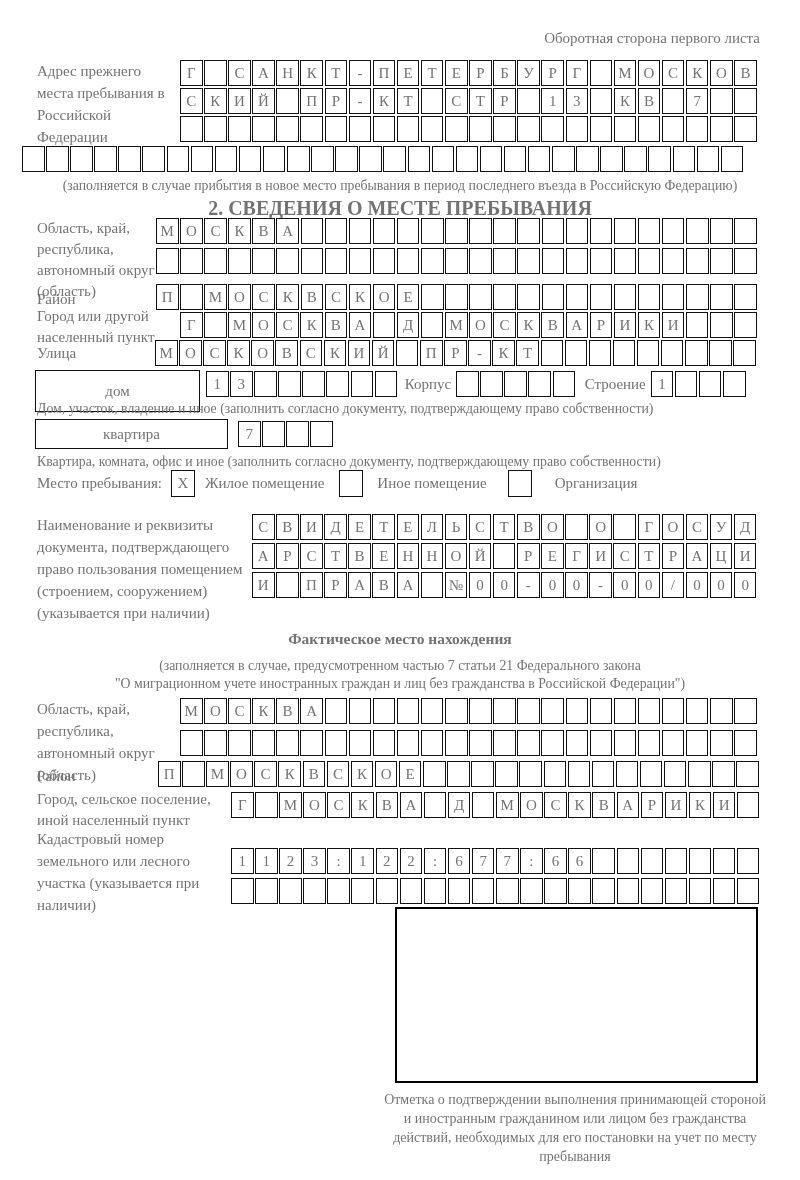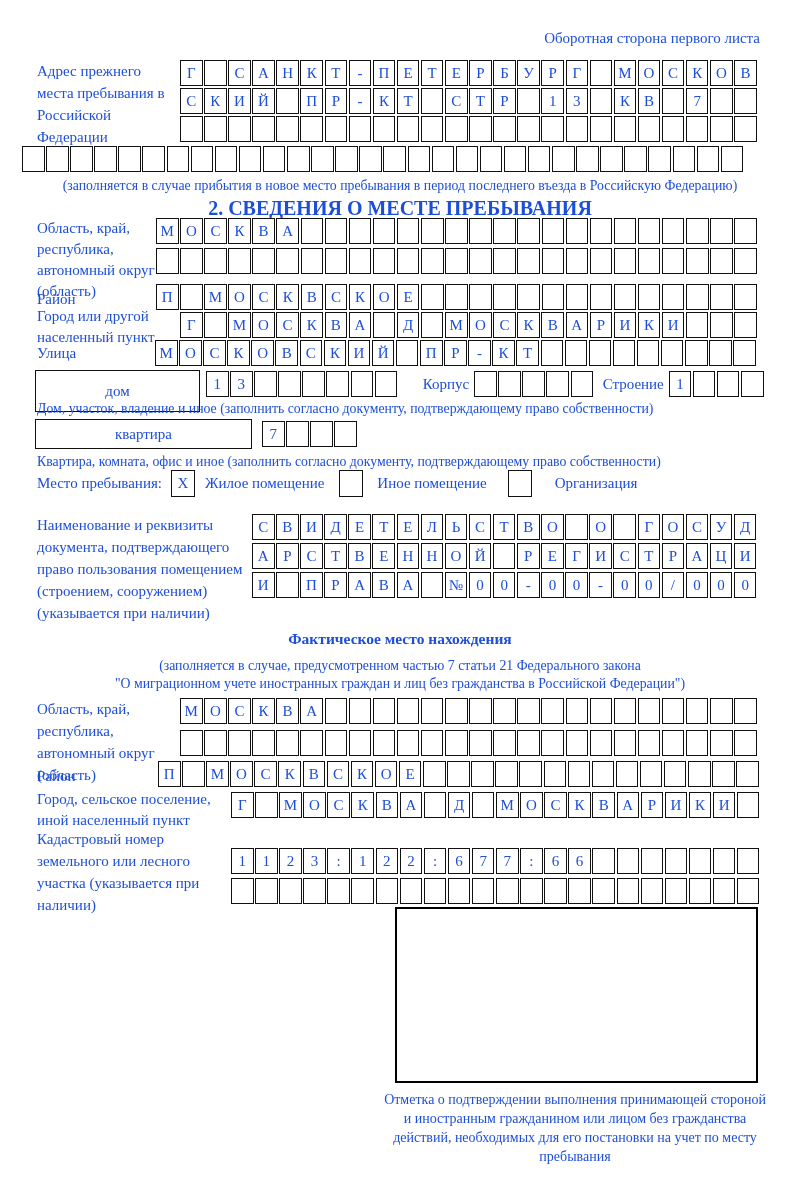--- a/index.html
+++ b/index.html
@@ -1,18 +1,18 @@
 <!DOCTYPE html>
 <html><head>
 <meta charset="utf-8">
 <style>
   html,body{margin:0;padding:0;background:#fff;}
   .page{
     position:relative;width:800px;height:1180px;background:#ffffff;
-    font-family:"Liberation Serif","DejaVu Serif",serif;color:#1d4ed8;overflow:hidden;text-decoration:underline;
+    font-family:"Liberation Serif","DejaVu Serif",serif;color:#737373;overflow:hidden;text-decoration:underline;
   }
   .abs{position:absolute;}
   .lbl{font-size:15px;line-height:21px;}
   .note{font-size:13.8px;line-height:17px;}
   .ctr{left:0;width:800px;text-align:center;}
   .hdr{font-weight:bold;font-size:20px;}
   .boxrow{display:flex;white-space:nowrap;}
   .cell{
     flex:none;display:inline-flex;align-items:center;justify-content:center;
     width:22.5px;height:26px;border:1.6px solid #111;margin-right:1.6px;
@@ -314,40 +314,40 @@
     <span class="boxrow" style="margin-left:6px;margin-top:1px;">
         <span class="cell">1</span>
         <span class="cell">3</span>
         <span class="cell"></span>
         <span class="cell"></span>
         <span class="cell"></span>
         <span class="cell"></span>
         <span class="cell"></span>
         <span class="cell"></span>
       </span>
-    <span class="lbl" style="margin-left:24px;margin-top:4px;">Корпус</span>
+    <span class="lbl" style="margin-left:6px;margin-top:4px;">Корпус</span>
     <span class="boxrow" style="margin-left:5px;margin-top:1px;">
         <span class="cell"></span>
         <span class="cell"></span>
         <span class="cell"></span>
         <span class="cell"></span>
         <span class="cell"></span>
       </span>
     <span class="lbl" style="margin-left:8px;margin-top:4px;">Строение</span>
     <span class="boxrow" style="margin-left:5px;margin-top:1px;">
         <span class="cell">1</span>
         <span class="cell"></span>
         <span class="cell"></span>
         <span class="cell"></span>
       </span>
   </div>
   <div class="abs note" style="top:400px;left:37px;">Дом, участок, владение и иное (заполнить согласно документу, подтверждающему право собственности)</div>
 
   <div class="abs boxrow" style="top:419px;left:35px;align-items:flex-start;">
-    <span class="widebox" style="width:217px;height:30px;">квартира</span>
+    <span class="widebox" style="width:193px;height:30px;">квартира</span>
     <span class="boxrow" style="margin-left:10px;margin-top:2px;">
         <span class="cell">7</span>
         <span class="cell"></span>
         <span class="cell"></span>
         <span class="cell"></span>
       </span>
   </div>
   <div class="abs note" style="top:453px;left:37px;">Квартира, комната, офис и иное (заполнить согласно документу, подтверждающему право собственности)</div>
 
   <div class="abs boxrow" style="top:470px;left:37px;align-items:center;">

